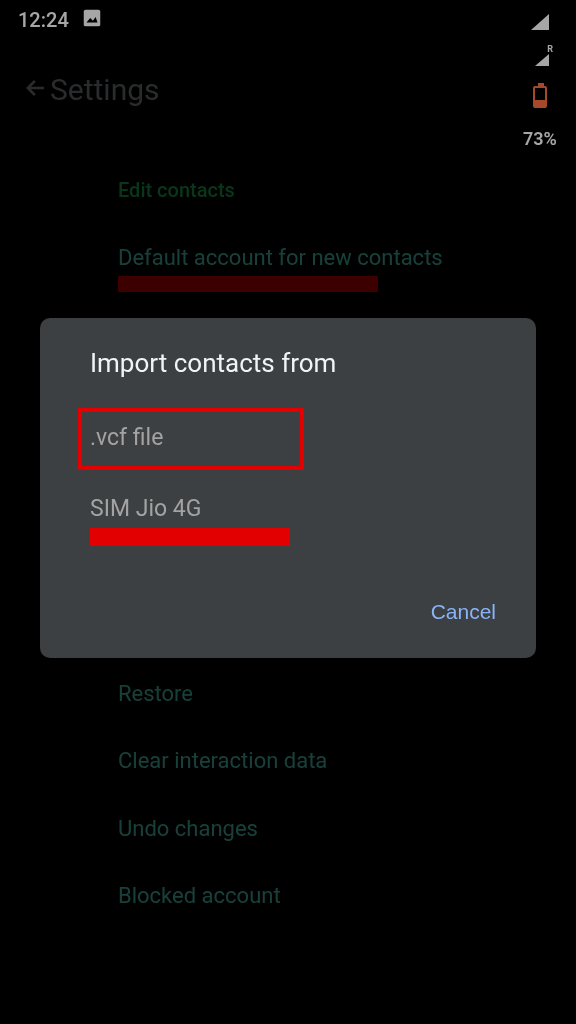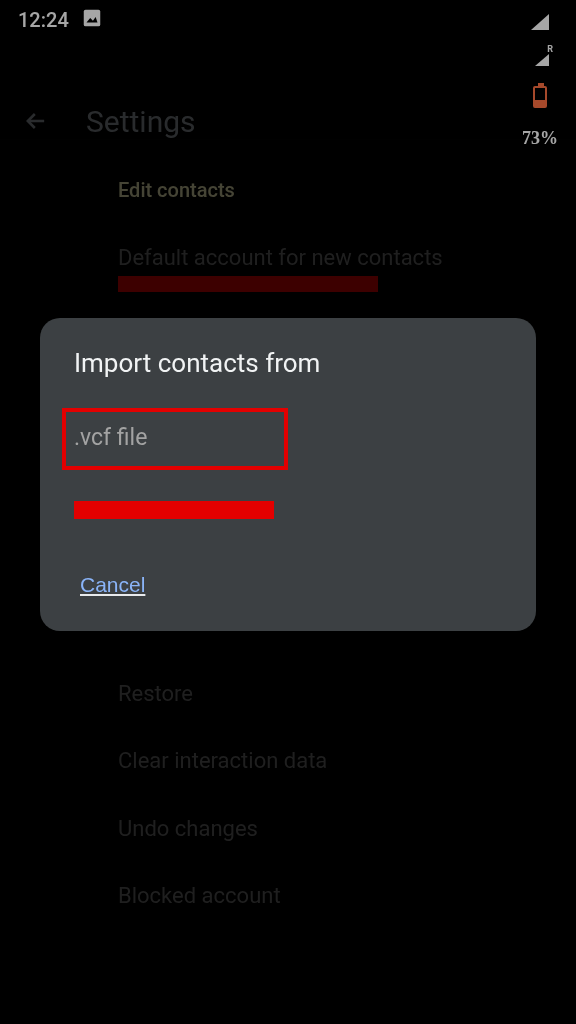--- a/index.html
+++ b/index.html
@@ -20,59 +20,58 @@
     justify-content: space-between;
     padding: 0 14px 0 18px;
     font-size: 20px;
     font-weight: 500;
     color: #fff;
   }
   .status-left { display: flex; align-items: center; gap: 12px; }
   .status-right { display: flex; align-items: center; gap: 20px; flex-direction: column; }
   .status-right span, .status-right svg { display: inline-flex; align-items: center; }
   .hd4g { font-size: 15px; font-weight: 700; letter-spacing: .5px; font-style: italic; }
-  .battery-pct { font-size: 18px; font-weight: 600; font-family: Liberation Serif, serif; }
+  .battery-pct { font-size: 18px; font-weight: 600; }
 
   
   .page {
     position: absolute;
     inset: 0;
     padding-top: 40px;
     background: #000;
   }
   .page-inner {
     opacity: .42;
   }
 
   
   .appbar {
     height: 100px;
     display: flex;
-    align-items: flex-end;
+    align-items: center;
     padding: 0 22px;
-    gap: 36px;
     border-bottom: 1px solid rgba(255,255,255,.03);
   }
   .appbar .title {
     font-size: 30px;
     color: #9aa0a6;
     font-weight: 400;
   }
   .back-arrow { width: 28px; height: 28px; }
 
   
   .settings-list { padding: 38px 0 0 118px; }
   .section-header {
-    color: #fef9c3;
+    color: #22c55e;
     font-size: 20px;
     font-weight: 500;
     margin-bottom: 42px;
   }
   .setting-item {
-    color: #737373;
+    color: #5eead4;
     font-size: 22px;
     line-height: 1.25;
     padding: 20px 20px 20px 0;
   }
   .setting-item.first { padding-top: 0; padding-bottom: 8px; }
   .redact-bar {
     width: 260px;
     height: 16px;
     background: #e30000;
     margin-top: 4px;
@@ -84,22 +83,22 @@
     position: absolute;
     inset: 0;
     background: rgba(0,0,0,.35);
   }
   .dialog {
     position: absolute;
     left: 40px;
     right: 40px;
     top: 318px;
     background: #3c4043;
-    border-radius: 20px;
-    padding: 30px 0 18px 0;
+    border-radius: 10px;
+    padding: 30px 0 18px 16px;
     box-shadow: 0 8px 24px rgba(0,0,0,.5);
   }
   .dialog-title {
     font-size: 26px;
     color: #f1f3f4;
     padding: 0 34px 24px 34px;
     font-weight: 400;
   }
   .dialog-option {
     padding: 22px 34px;
@@ -119,22 +118,22 @@
     border: 4px solid #e30000;
     pointer-events: none;
   }
   .option-redact {
     width: 200px;
     height: 18px;
     background: #e30000;
   }
   .dialog-actions {
     display: flex;
+    justify-content: flex-end;
     padding: 24px 34px 8px 34px;
-    text-decoration: underline;
   }
   .btn-cancel {
     color: #8ab4f8;
     font-size: 21px;
     font-weight: 500;
     background: none;
     border: none;
     padding: 8px 6px;
   }
 
@@ -228,20 +227,21 @@
 
 <div class="dialog">
   <div class="dialog-title">Import contacts from</div>
 
   <div class="dialog-option">
     <span>.vcf file</span>
     <div class="option-highlight"></div>
   </div>
 
   <div class="dialog-option">
+    <span>SIM Jio 4G</span>
     <div class="sub">
         <div class="option-redact"></div>
       </div>
   </div>
 
 
   <div class="dialog-actions">
     <button class="btn-cancel">Cancel</button>
   </div>
 </div>

